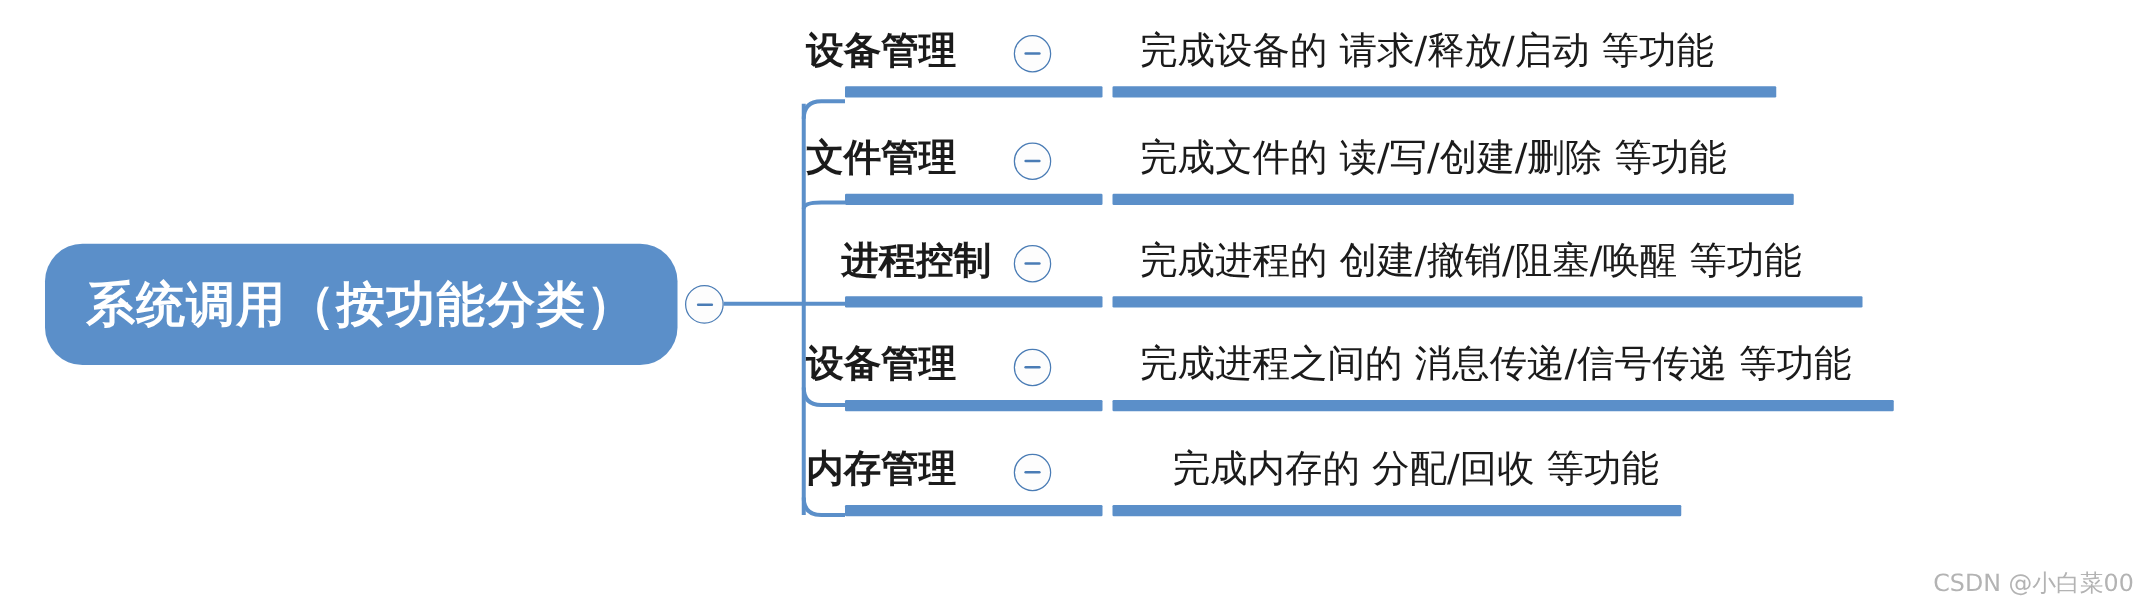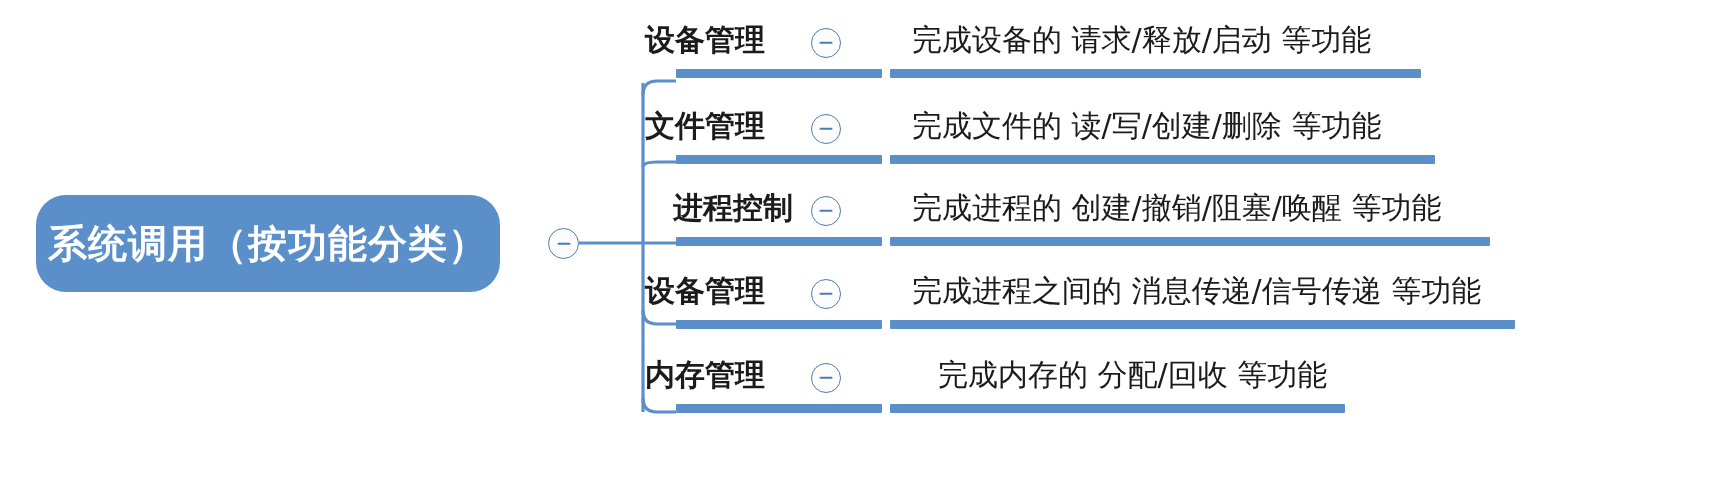--- a/index.html
+++ b/index.html
@@ -18,21 +18,21 @@
   #canvas {
     position: absolute;
     inset: 0;
   }
 
   
   .root-node {
     position: absolute;
     left: 36px;
     top: 195px;
-    width: 464px;
+    width: 506px;
     height: 97px;
     background: #5b8fc9;
     border-radius: 30px;
     display: flex;
     align-items: center;
     justify-content: center;
     box-sizing: border-box;
   }
   .root-label {
     color: #ffffff;
@@ -166,14 +166,15 @@
   </div>
 
   <div>
     <span class="branch-cat" style="left:645px; top:355px;">内存管理</span>
     <div class="toggle" style="left:811px; top:363px;"></div>
     <span class="branch-desc" style="left:912px; top:355px;margin-left:26px;">完成内存的 分配/回收 等功能</span>
     <div class="bar" style="left:676px; top:404px; width:206px;"></div>
     <div class="bar" style="left:890px; top:404px; width:455px;"></div>
   </div>
 
+  <div class="watermark">CSDN @小白菜00</div>
 
 </div>
 
 </body></html>

